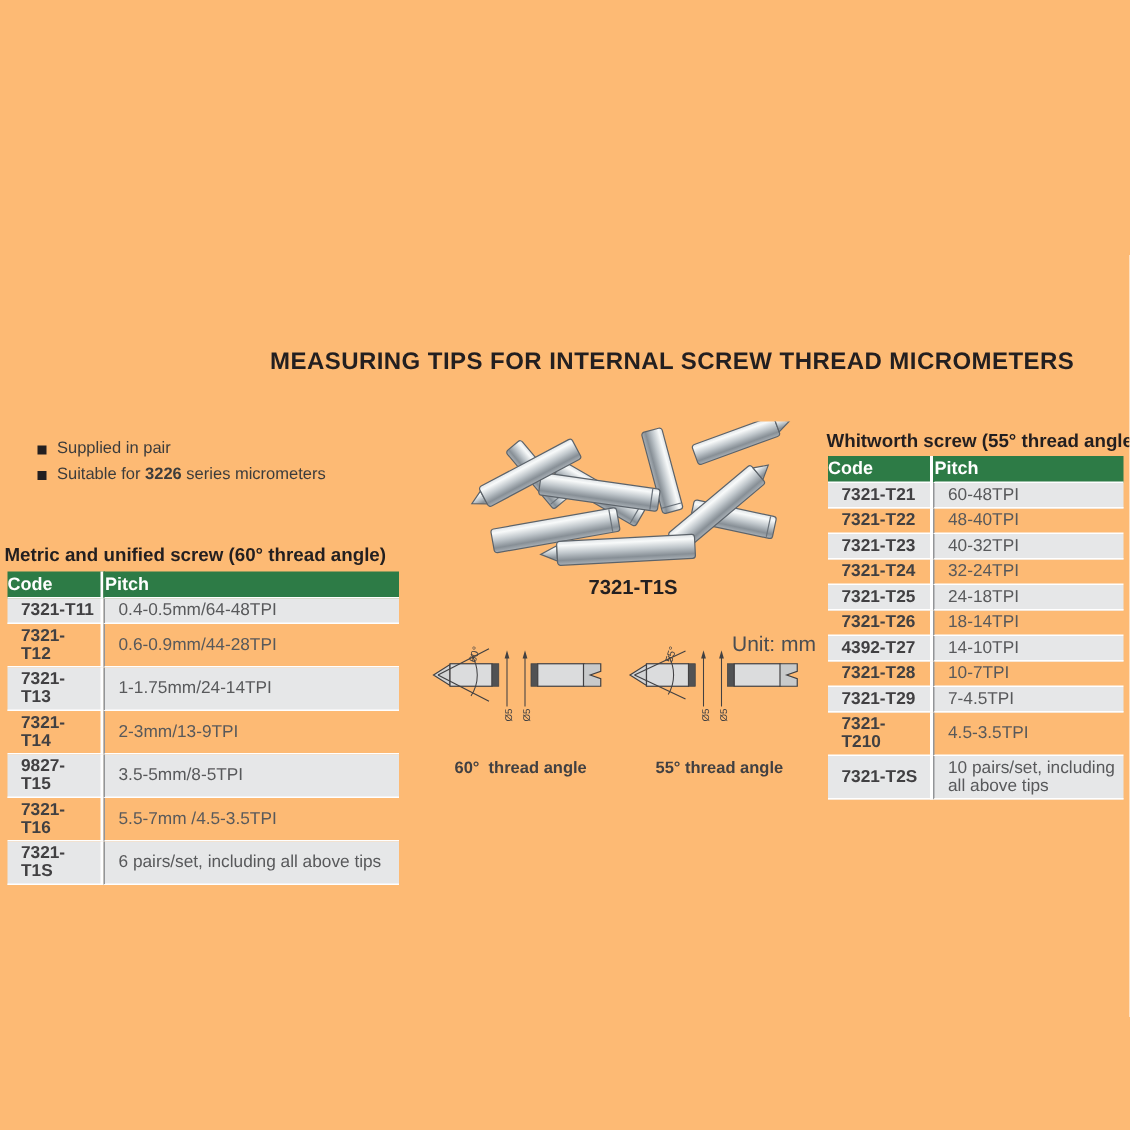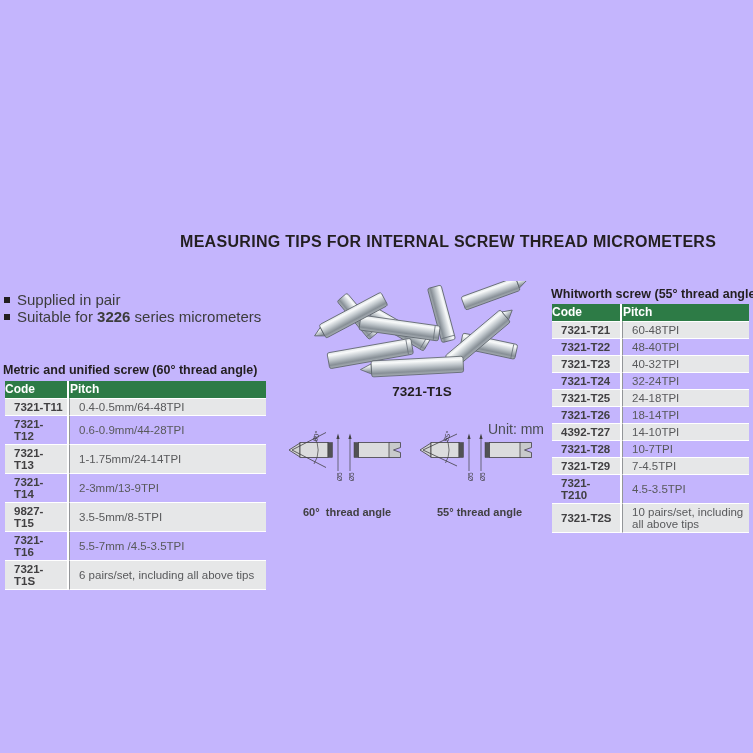--- a/index.html
+++ b/index.html
@@ -7,26 +7,26 @@
     --row-alt-gray:#e6e7e8;
     --code-text:#414042;
     --pitch-text:#58595b;
     --heading-text:#231f20;
     --body-text:#3c3c3c;
     --unit-text:#4a4d52;
     --divider-gray:#939598;
   }
   html,body{margin:0;padding:0;background:#fff;}
   body{width:753px;height:753px;font-family:"Liberation Sans",sans-serif;}
-  .page{position:relative;width:753px;height:753px;background:#c4b5fd;overflow:hidden;}
+  .page{position:relative;width:753px;height:753px;background:#fdba74;overflow:hidden;}
 
   .title{position:absolute;left:180px;top:233px;margin:0;font-size:16px;font-weight:bold;
          color:var(--heading-text);letter-spacing:.3px;white-space:nowrap;}
 
-  .notes{position:absolute;left:4px;top:293px;font-size:15px;color:var(--body-text);}
+  .notes{position:absolute;left:25px;top:293px;font-size:11px;color:var(--body-text);}
   .note{display:flex;align-items:center;margin-bottom:4px;line-height:13px;}
   .sq{width:6px;height:6px;background:var(--heading-text);margin-right:7px;flex:none;}
   .note b{color:var(--body-text);}
 
   .section-heading{position:absolute;font-size:12.5px;font-weight:bold;color:var(--heading-text);white-space:nowrap;}
   #left-heading{left:3px;top:363px;}
   #right-heading{left:551px;top:287px;}
 
   table.spec-table{position:absolute;border-collapse:separate;border-spacing:0;table-layout:fixed;
                    font-size:11.5px;line-height:12px;}

